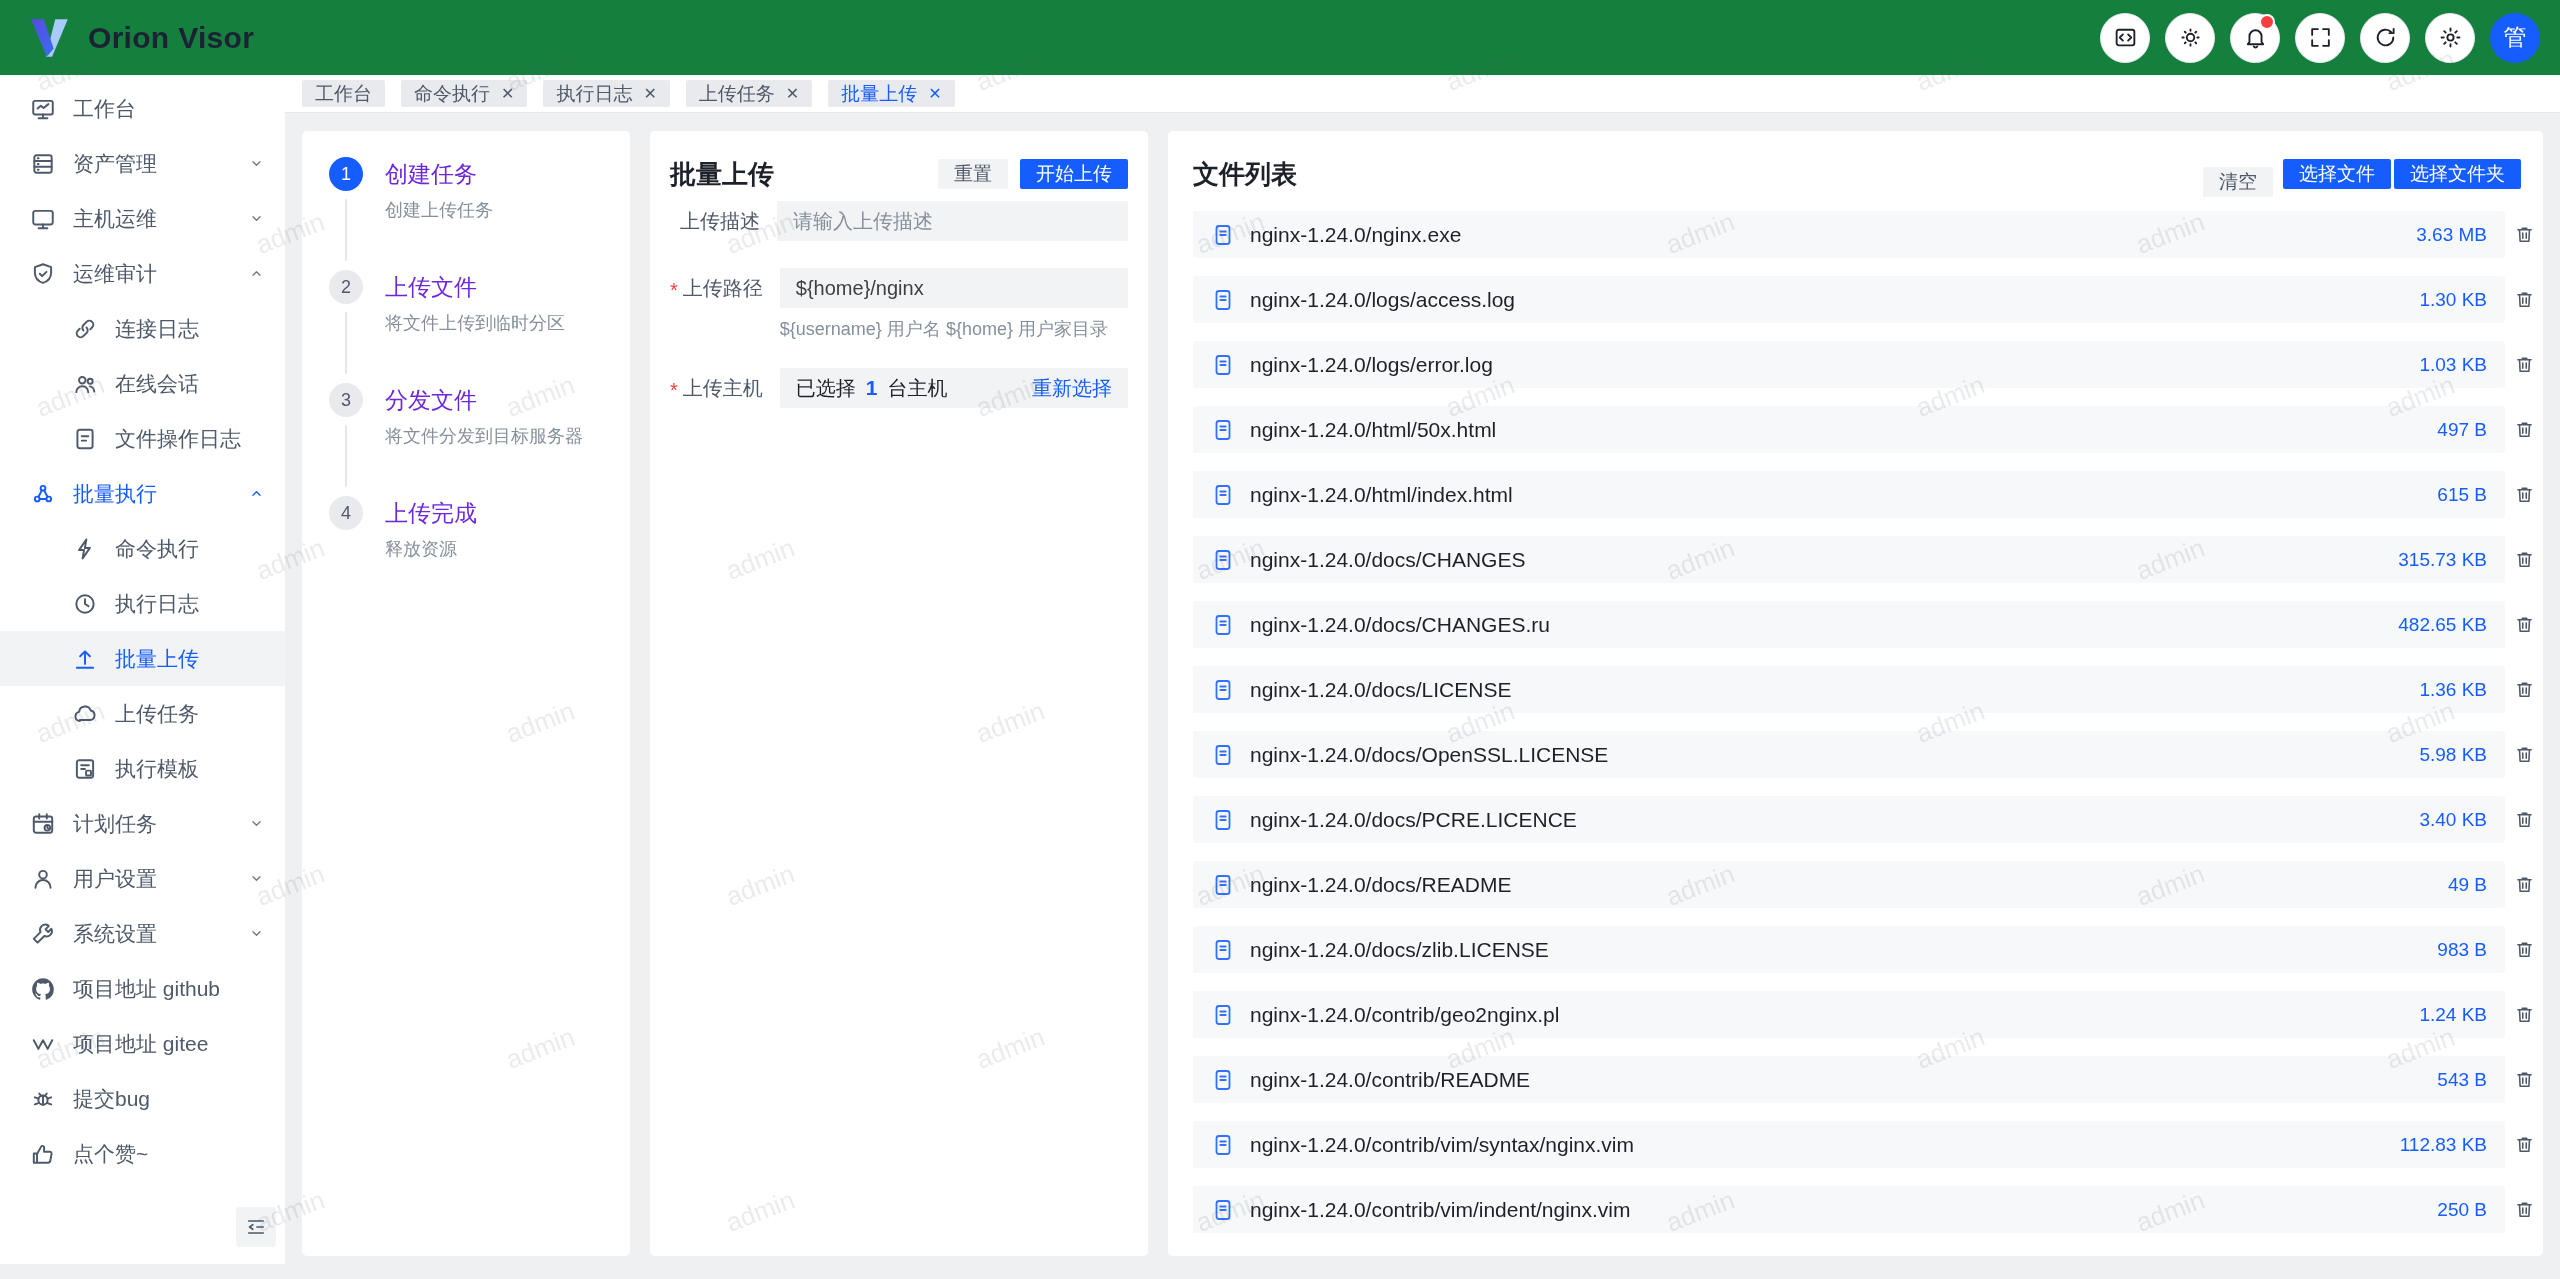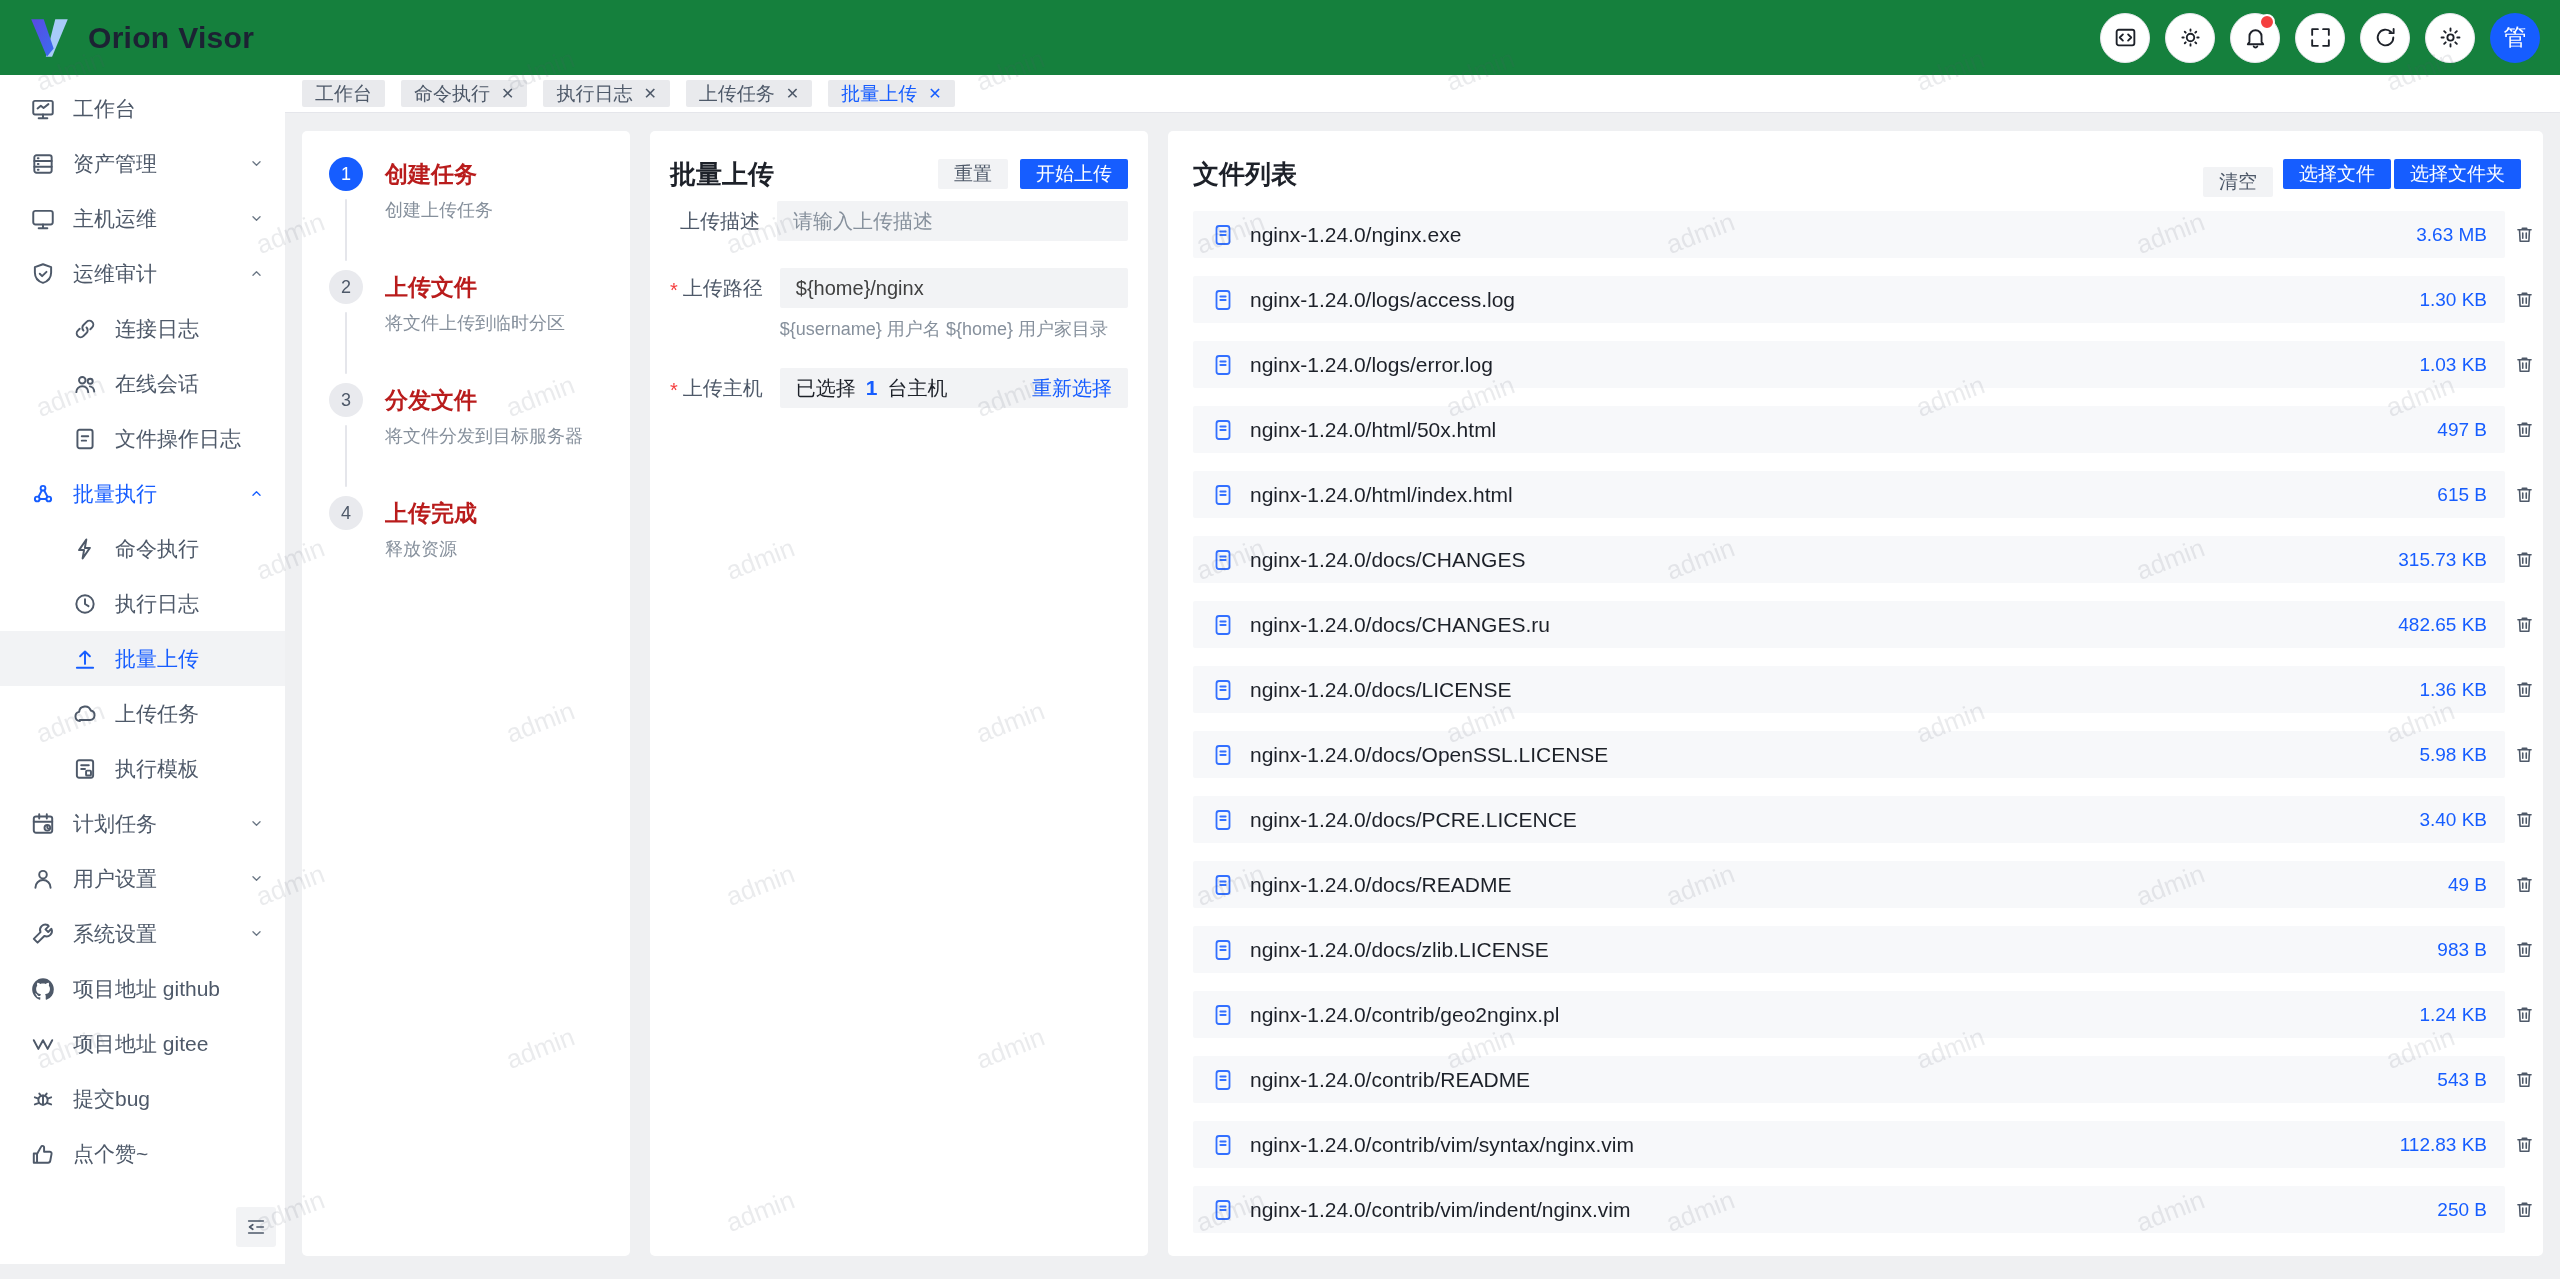--- a/index.html
+++ b/index.html
@@ -43,21 +43,21 @@
   .tab.active{color:#165dff;}
   .tab.active .x{color:#165dff;}
   .content{flex:1;display:flex;gap:20px;padding:18px 17px 8px 17px;min-height:0;box-sizing:border-box;}
   .panel{background:#fff;border-radius:5px;box-sizing:border-box;}
   
   .panel-steps{flex:0 0 328px;padding:26px 22px 0 27px;}
   .step{position:relative;padding-left:56px;height:113px;box-sizing:border-box;}
   .step.last{height:auto;}
   .step-circle{position:absolute;left:0;top:0;width:34px;height:34px;border-radius:50%;background:#e9eaee;color:#4e5969;display:flex;align-items:center;justify-content:center;font-size:18px;}
   .step.active .step-circle{background:#165dff;color:#fff;}
-  .step-title{font-size:23px;line-height:34px;color:#b91c1c;font-weight:700;}
+  .step-title{font-size:23px;line-height:34px;color:#6d28d9;font-weight:400;}
   .step-desc{font-size:18px;color:#86909c;margin-top:7px;}
   .step-line{position:absolute;left:16px;top:42px;bottom:9px;width:2px;background:#e5e6eb;border-radius:1px;}
   
   .panel-form{flex:0 0 498px;padding:26px 20px 0 20px;}
   .form-head{display:flex;align-items:center;justify-content:space-between;margin-bottom:10px;height:34px;}
   .panel-title{font-size:26px;font-weight:600;color:#1d2129;margin:0;}
   .head-actions{display:flex;align-items:center;gap:12px;}
   .btn{height:30px;padding:0 16px;border:none;border-radius:2px;font-size:19px;display:inline-flex;align-items:center;cursor:pointer;font-family:inherit;white-space:nowrap;}
   .btn-gray{background:#f2f3f5;color:#4e5969;}
   .btn-primary{background:#165dff;color:#fff;}

